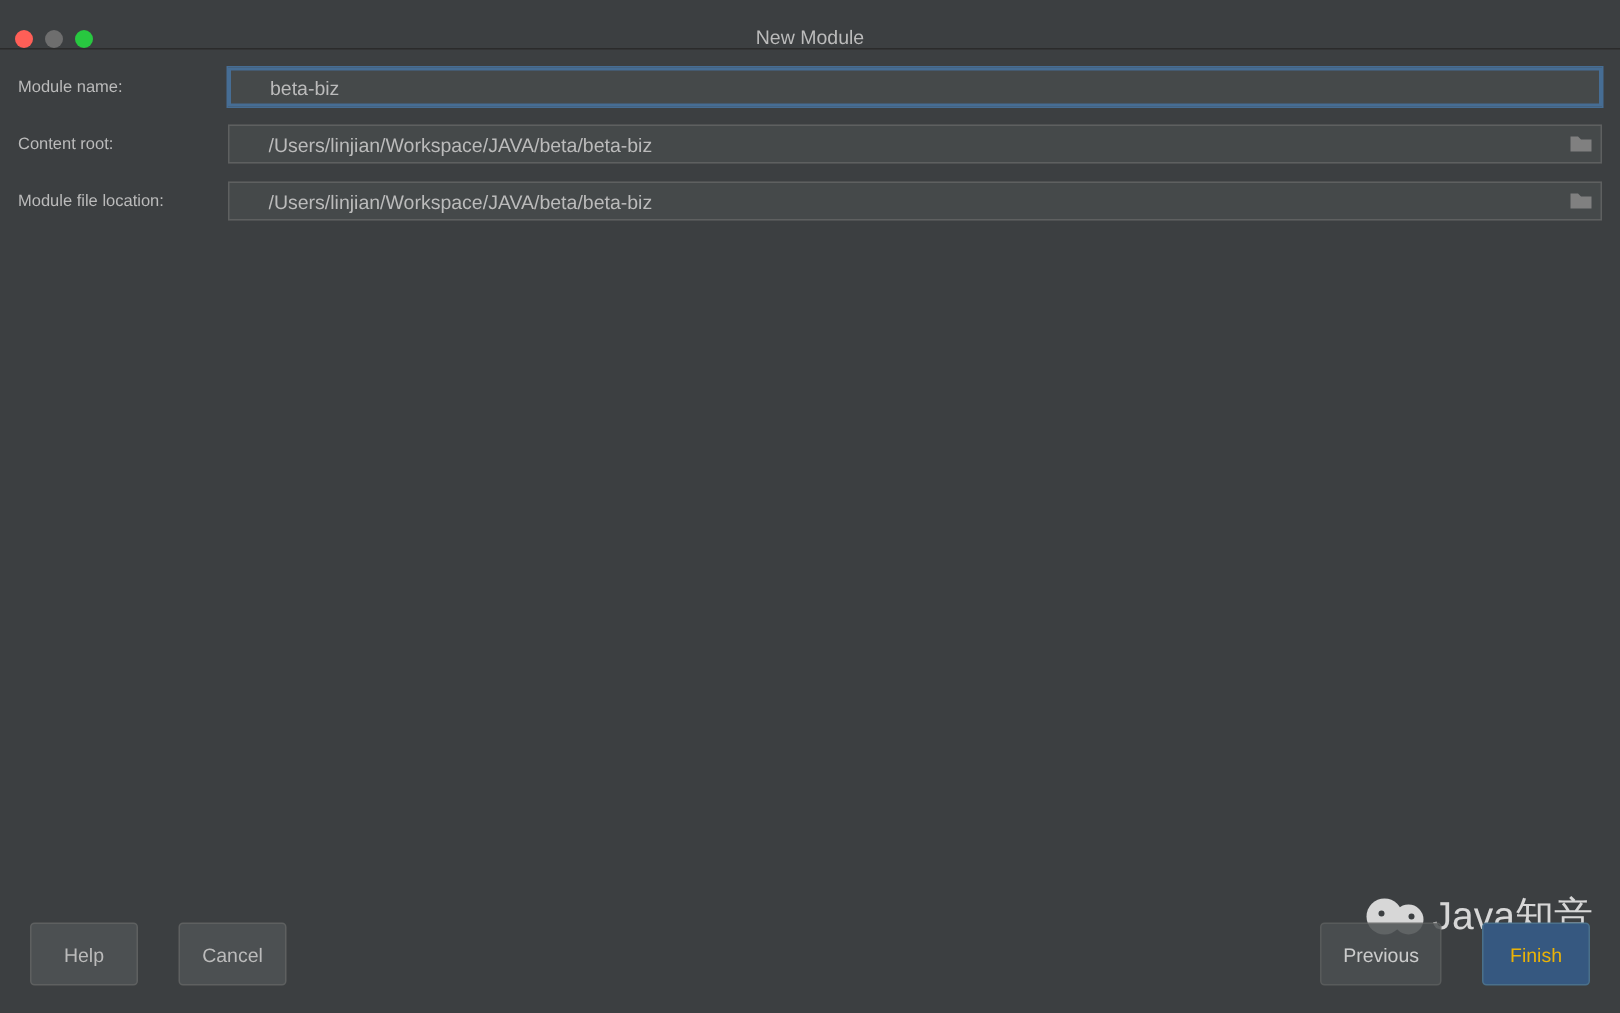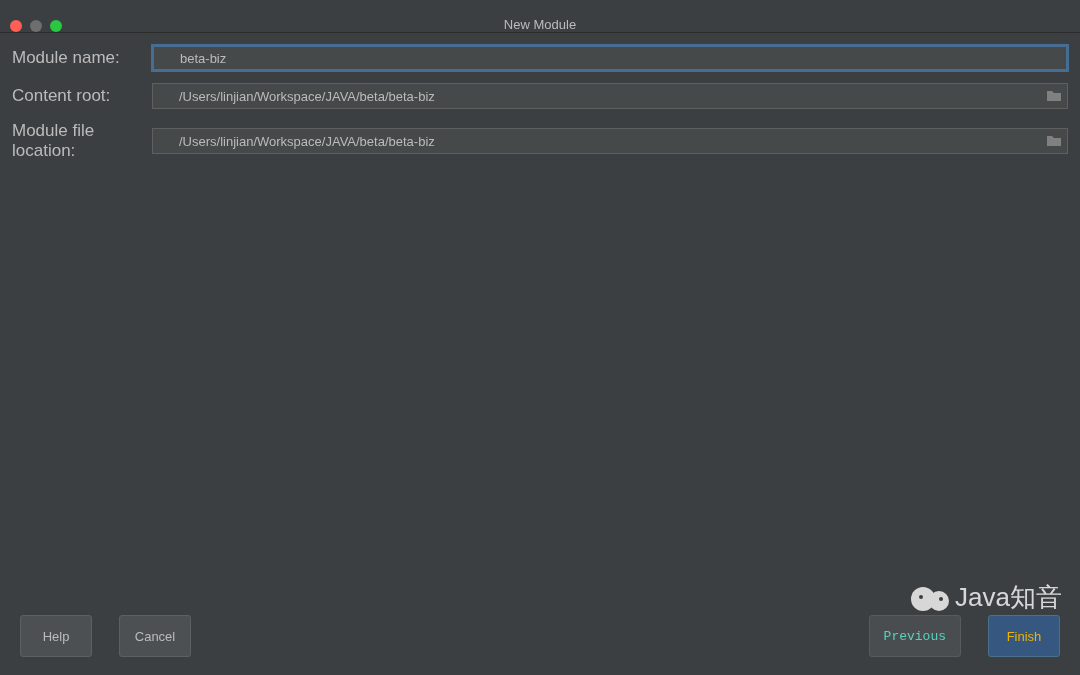--- a/index.html
+++ b/index.html
@@ -49,21 +49,21 @@
       padding: 12px;
     }
     .form-row {
       display: flex;
       align-items: center;
       margin-bottom: 12px;
     }
     .form-label {
       width: 140px;
       color: #bbbbbb;
-      font-size: 17px;
+      font-size: 11px;
       flex-shrink: 0;
     }
     .form-input-wrap {
       flex: 1;
       position: relative;
       display: flex;
       align-items: center;
     }
     .form-input {
       width: 100%;
@@ -126,30 +126,29 @@
     .btn-right-group {
       margin-left: auto;
       display: flex;
     }
     .btn.primary {
       background: #365880;
       border-color: #4a708b;
       color: #eab308;
     }
     .btn.disabled {
-      color: #5eead4;
+      color: #e5e5e5;
       opacity: 0.85;
-      font-family: Liberation Mono, monospace;
     }
     .watermark {
       position: absolute;
       right: 18px;
-      bottom: 60px;
-      display: flex;
-      align-items: flex-end;
+      bottom: 47px;
+      display: flex;
+      align-items: center;
       gap: 6px;
       opacity: 0.9;
     }
     .watermark-icon {
       width: 38px;
       height: 32px;
       position: relative;
     }
     .watermark-icon .bubble {
       position: absolute;

